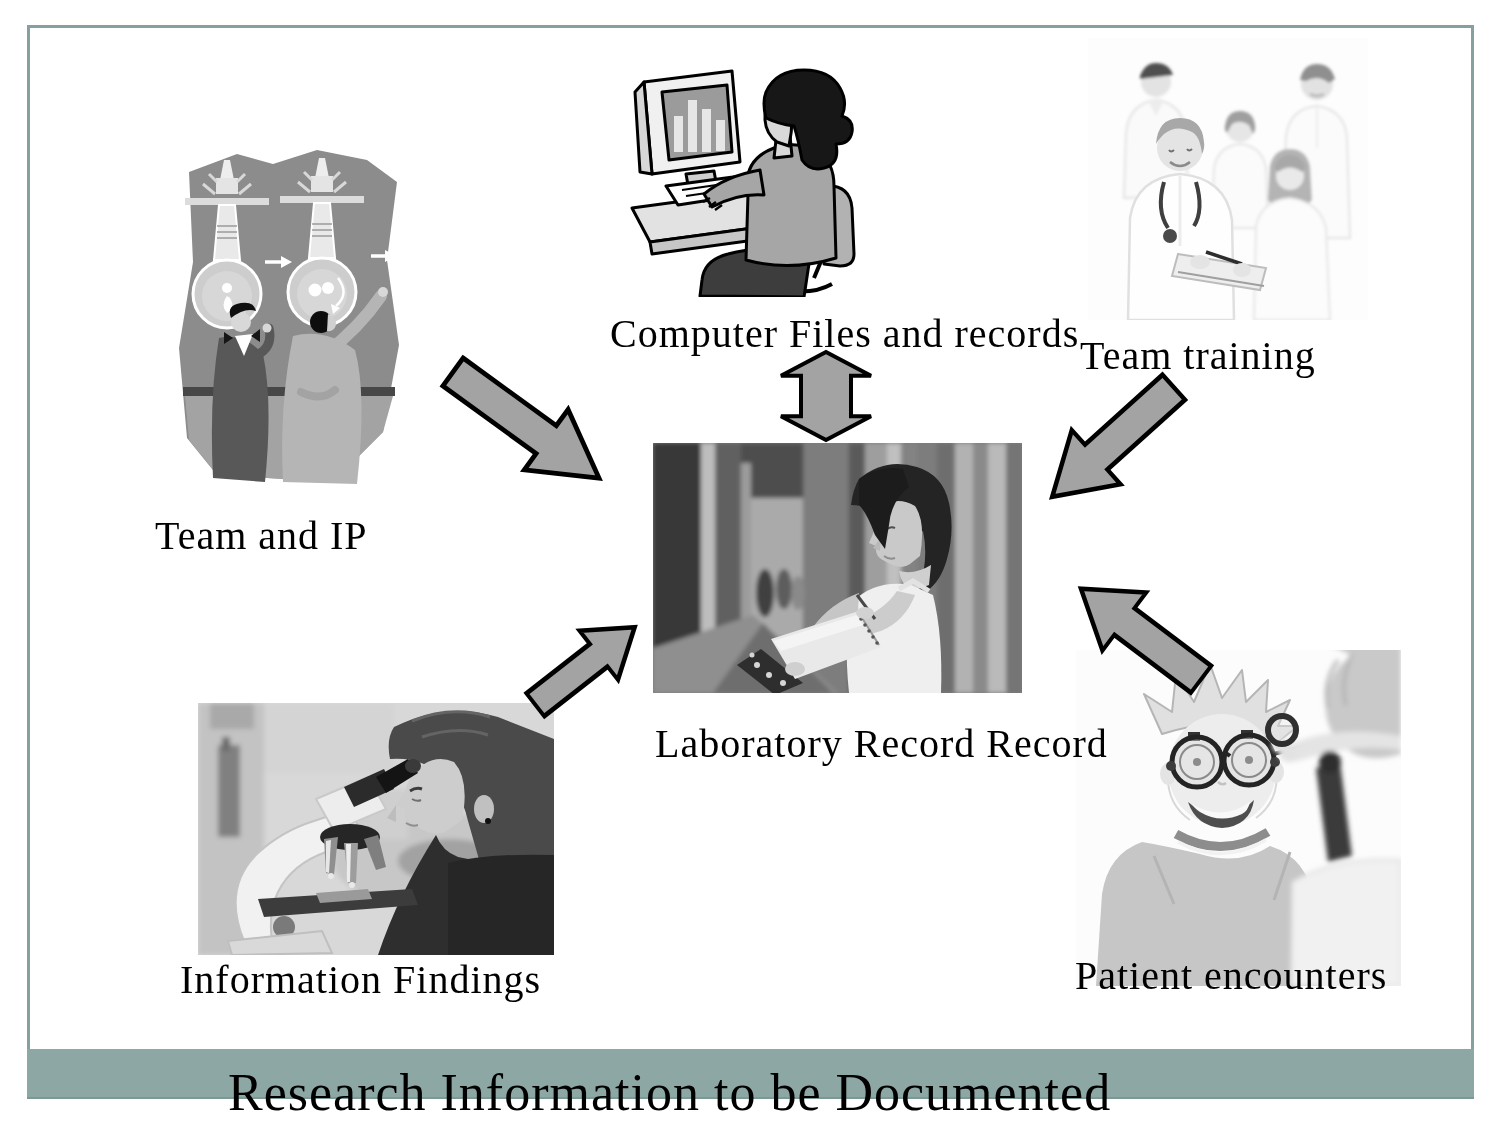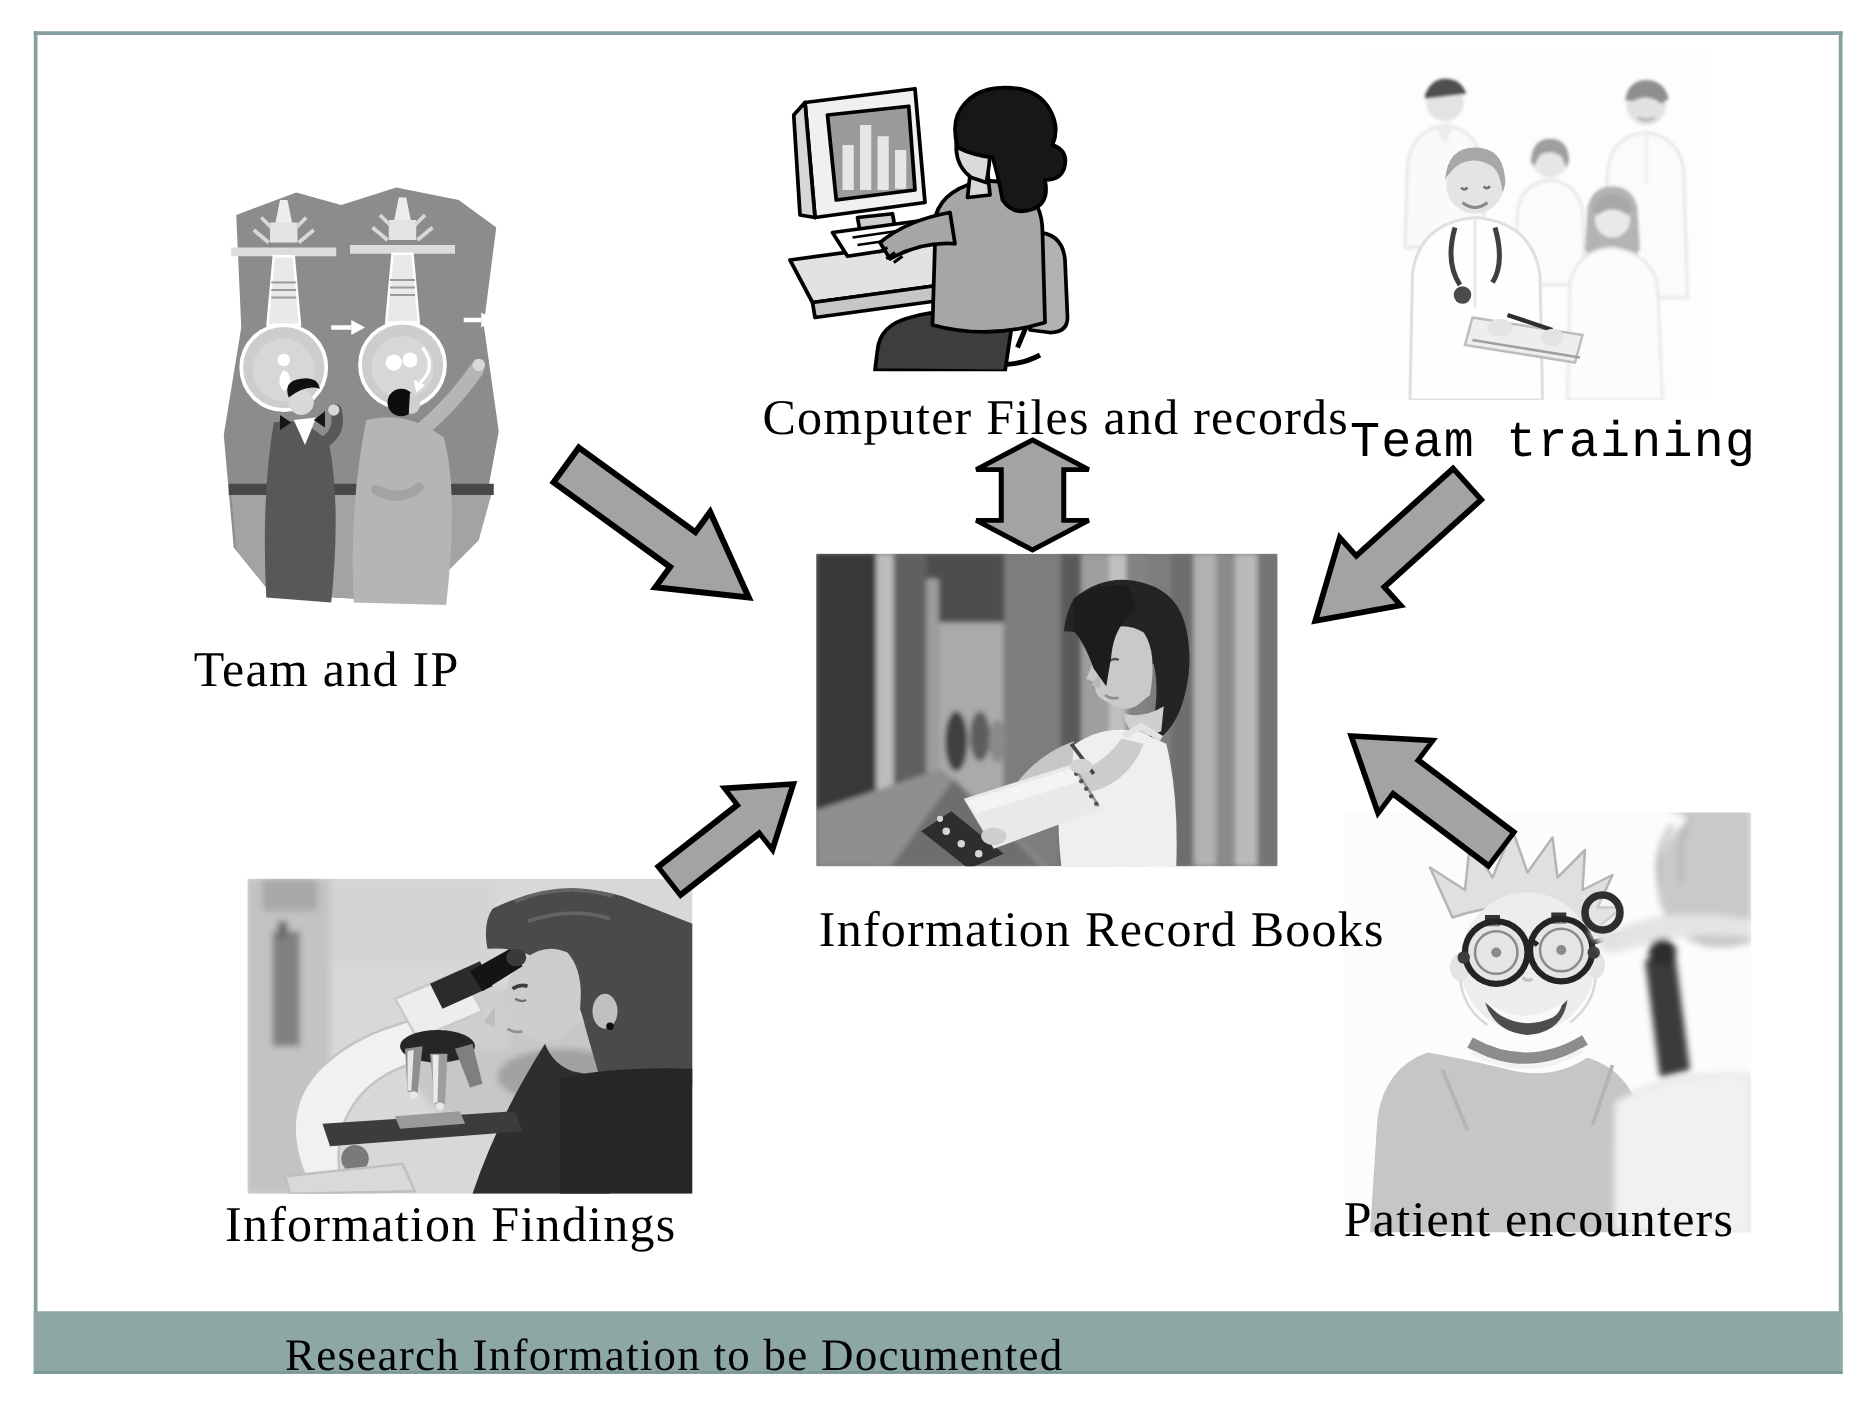--- a/index.html
+++ b/index.html
@@ -18,21 +18,21 @@
     position:absolute; font-size:40px; letter-spacing:1px; line-height:1.1;
     text-align:left; white-space:nowrap; color:#000;
   }
   .arrow { position:absolute; }
   .arrow svg { width:100%; height:100%; display:block; overflow:visible; }
   .footer-bar {
     position:absolute; left:27px; top:1049px; width:1447px; height:50px;
     background:#8ca7a4; border-bottom:2px solid #7a9894;
   }
   .footer-text {
-    position:absolute; left:228px; top:1063px; font-size:36px;
+    position:absolute; left:228px; top:1063px; font-size:52px;
     letter-spacing:1px; white-space:nowrap; color:#000;
   }
 </style>
 </head>
 <body>
 
 <div class="frame"></div>
 
 <div class="fig" style="left:175px;top:140px;width:228px;height:345px;">
 <svg viewBox="0 0 228 345">
@@ -357,19 +357,19 @@
     </svg>
 </div>
 <div class="arrow" style="left:1061px;top:592px;width:160px;height:84px;transform:rotate(217deg);">
   <svg viewBox="0 0 200 90" preserveAspectRatio="none">
       <polygon points="6,27 126,27 126,6 194,45 126,84 126,63 6,63" fill="#a3a3a3" stroke="#000000" stroke-width="5"></polygon>
     </svg>
 </div>
 
 <div class="label" style="left:155px;top:514px;width:340px;">Team and IP</div>
 <div class="label" style="left:610px;top:312px;width:530px;">Computer Files and records</div>
-<div class="label" style="left:1080px;top:334px;width:335px;font-family:Liberation Mono, monospace;">Team training</div>
-<div class="label" style="left:655px;top:722px;width:455px;">Information Record Books</div>
+<div class="label" style="left:1080px;top:334px;width:335px;">Team training</div>
+<div class="label" style="left:655px;top:722px;width:455px;">Laboratory Record Record</div>
 <div class="label" style="left:180px;top:958px;width:410px;">Information Findings</div>
 <div class="label" style="left:1075px;top:954px;width:365px;">Patient encounters</div>
 
 <div class="footer-bar"></div>
 <div class="footer-text">Research Information to be Documented</div>
 
 </body></html>

